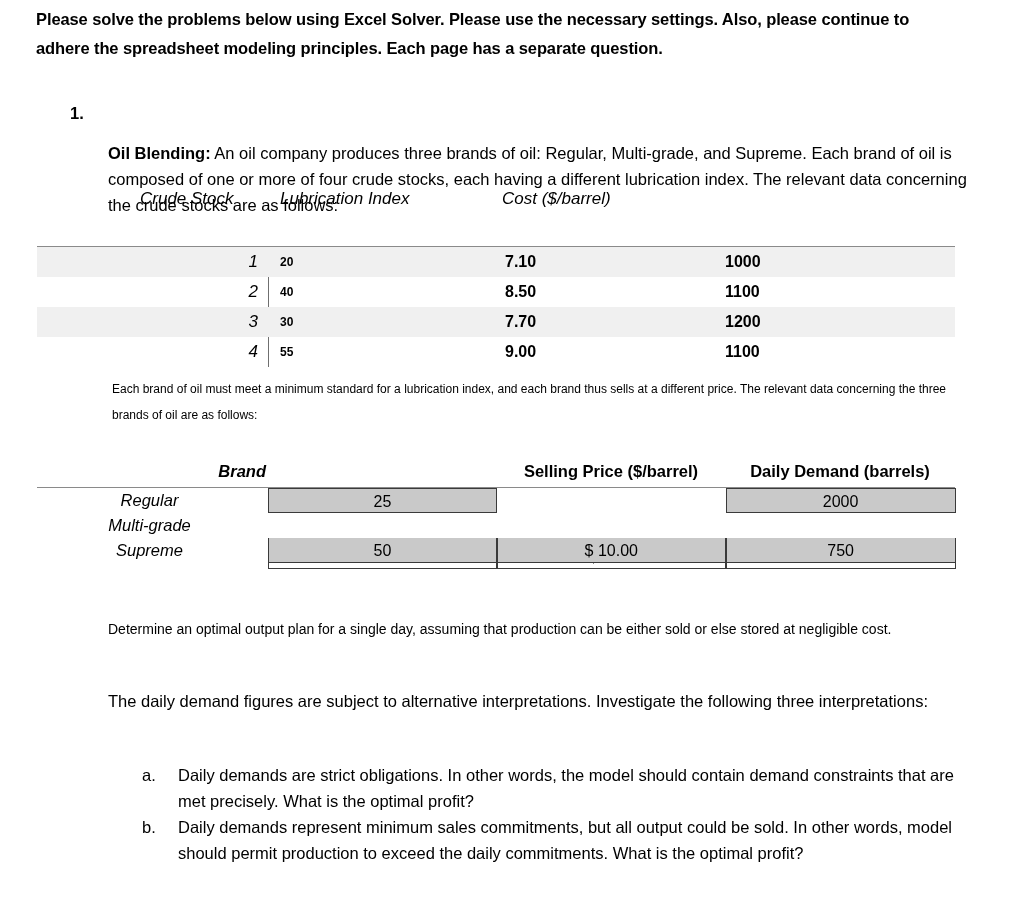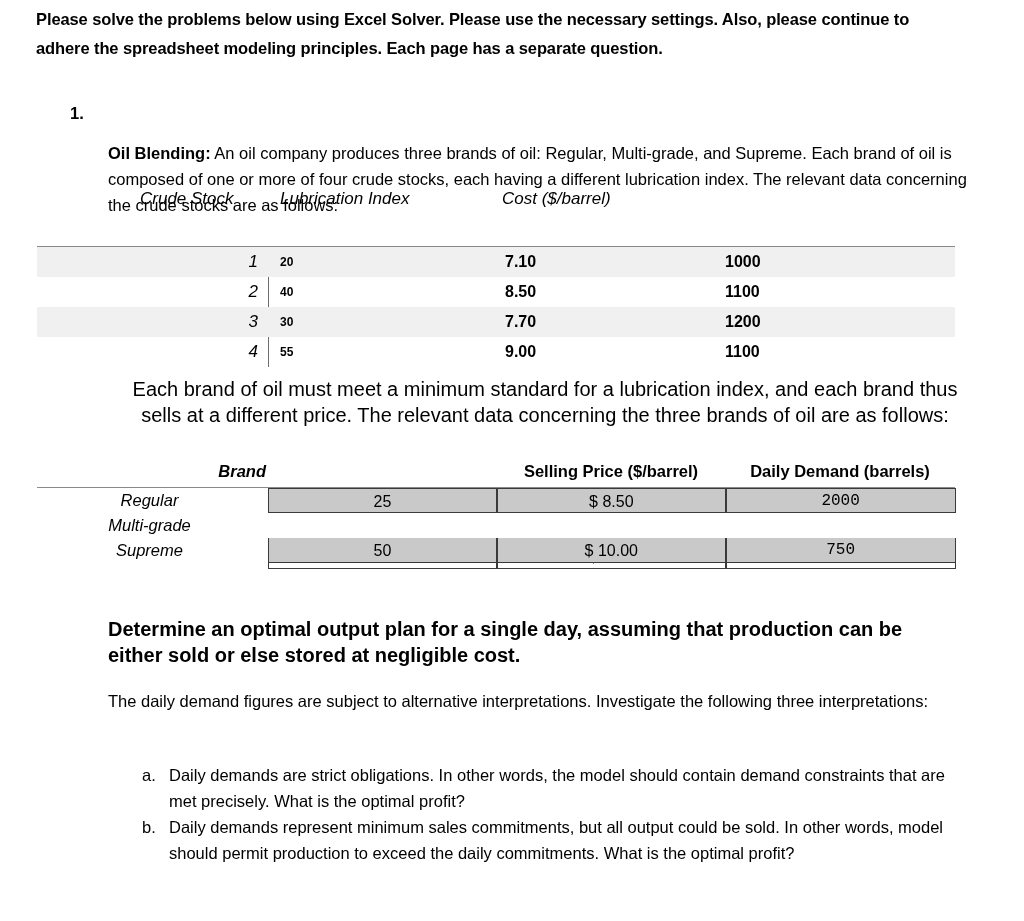--- a/index.html
+++ b/index.html
@@ -121,26 +121,25 @@
     left: 231px;
     top: 0;
     bottom: 0;
     width: 1.4px;
     background: #6f6f6f;
   }
 
   
   .mid-para {
     position: absolute;
-    left: 120px;
+    left: 112px;
     top: 376px;
     width: 850px;
-    font-size: 20px;
-    line-height: 26px;
-    text-align: center;
+    font-size: 12px;
+    line-height: 26px;
   }
 
   
   .t2 {
     position: absolute;
     left: 37px;
     top: 462px;
     width: 918px;
   }
   .t2-head {
@@ -187,31 +186,30 @@
     font-size: 16px;
     box-sizing: border-box;
     border: 1.2px solid #3a3a3a;
     border-top: none;
   }
   .t2-row.first .t2-cell { border-top: 1.2px solid #3a3a3a; }
   .t2-row.shaded .t2-cell { background: #c9c9c9; }
   .t2-row.plain  .t2-cell { background: #ffffff; margin-top: 31px; }
   .t2-cell.col1 { left: 231px; width: 229px; }
   .t2-cell.col2 { left: 459.8px; width: 229px; }
-  .t2-cell.col3 { left: 688.6px; width: 230px; font-family: Liberation Mono, monospace; }
+  .t2-cell.col3 { left: 688.6px; width: 230px; }
 
   
   .para-determine {
     position: absolute;
     left: 108px;
     top: 616px;
     width: 850px;
-    font-size: 20px;
-    line-height: 26px;
-    font-weight: bold;
+    font-size: 14px;
+    line-height: 26px;
   }
   .para-investigate {
     position: absolute;
     left: 108px;
     top: 688px;
     width: 840px;
     font-size: 16.5px;
     line-height: 26px;
   }
 
@@ -229,21 +227,21 @@
     min-height: 26px;
     margin-bottom: 0;
   }
   .sub-item .marker {
     position: absolute;
     left: 0;
     top: 0;
     width: 30px;
   }
   .sub-item .body {
-    margin-left: 27px;
+    margin-left: 36px;
     display: block;
   }
 </style>
 </head>
 <body>
 
 <div class="page">
 
   <div class="intro">Please solve the problems below using Excel Solver. Please use the necessary settings. Also, please continue to adhere the spreadsheet modeling principles. Each page has a separate question.</div>
 
@@ -295,21 +293,20 @@
     <div class="t2-head">
       <span class="h-brand">Brand</span>
       <span class="h-price">Selling Price ($/barrel)</span>
       <span class="h-demand">Daily Demand (barrels)</span>
     </div>
     <div class="t2-body">
 
       <div class="t2-row first shaded">
         <span class="c-brand">Regular</span>
         <span class="t2-cell col1">25</span>
-        <span class="t2-cell col2">$ 8.50</span>
         <span class="t2-cell col3">2000</span>
       </div>
 
       <div class="t2-row plain">
         <span class="c-brand">Multi-grade</span>
         <span class="t2-cell col1">35</span>
         <span class="t2-cell col2">$ 9.00</span>
         <span class="t2-cell col3">1500</span>
       </div>
 

